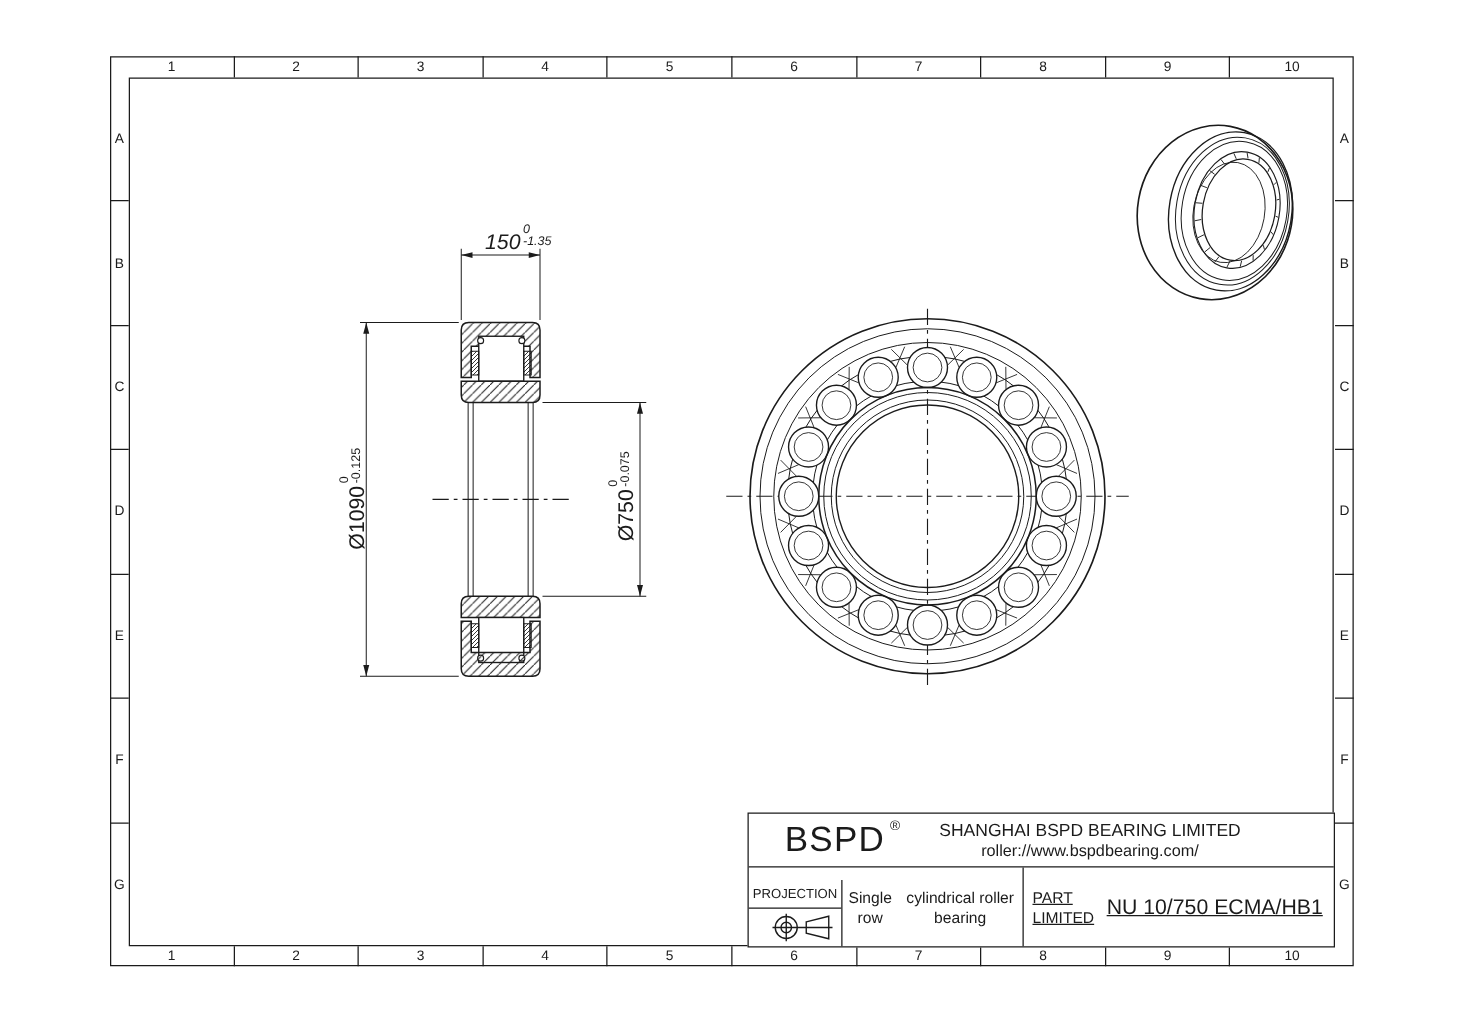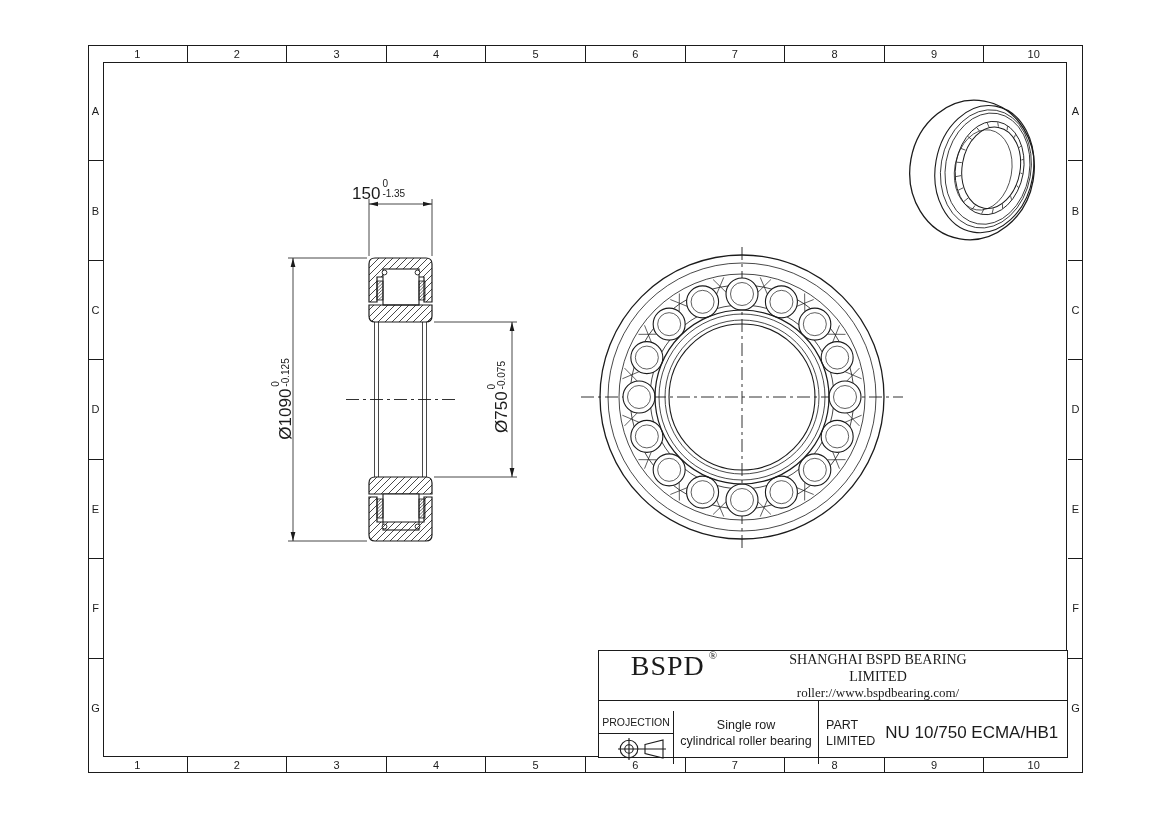--- a/index.html
+++ b/index.html
@@ -19,33 +19,33 @@
   .ruler.left{left:88px;top:62px;width:15px;height:695px;}
   .ruler.right{left:1068px;top:62px;width:15px;height:695px;}
   svg{position:absolute;overflow:visible;}
   
   .dim{position:absolute;display:flex;align-items:flex-start;white-space:nowrap;color:#1b1b1b;}
   .dim .val{font-size:17px;line-height:17px;}
   .dim .tol{display:flex;flex-direction:column;font-size:10px;line-height:10px;margin-left:2px;transform:translateY(-6px);}
   .dim.rot{justify-content:center;transform:rotate(-90deg);}
   
   .title-block{left:598px;top:650px;width:470px;height:108px;border:1.7px solid #1b1b1b;display:flex;flex-direction:column;background:#fff;}
-  .tb-row1{height:50px;border-bottom:1.7px solid #1b1b1b;display:flex;align-items:flex-start;box-sizing:border-box;font-family:Liberation Serif, serif;}
+  .tb-row1{height:50px;border-bottom:1.7px solid #1b1b1b;display:flex;align-items:center;box-sizing:border-box;}
   .tb-brand{width:150px;display:flex;justify-content:center;align-items:flex-start;}
   .tb-brand .brand{font-size:28px;line-height:30px;letter-spacing:1px;}
   .tb-brand .reg{font-size:11px;margin-left:4px;margin-top:-2px;}
-  .tb-company{flex:1;padding-right:72px;text-align:center;margin-left:12px;}
+  .tb-company{flex:1;padding-right:72px;text-align:center;}
   .tb-company .co{font-size:14px;line-height:17px;}
   .tb-company .web{font-size:13px;line-height:16px;}
   .tb-row2{flex:1;display:flex;box-sizing:border-box;}
   .tb-proj{width:75px;border-right:1.7px solid #1b1b1b;display:flex;flex-direction:column;box-sizing:border-box;margin-top:10px;}
   .tb-proj-label{height:23px;border-bottom:1.5px solid #1b1b1b;display:flex;align-items:center;justify-content:center;font-size:10.5px;box-sizing:border-box;}
   .tb-proj-sym{flex:1;display:flex;align-items:center;justify-content:center;}
-  .tb-desc{width:145px;border-right:1.7px solid #1b1b1b;display:flex;flex-direction:column;align-items:center;justify-content:center;font-size:12.5px;line-height:16px;box-sizing:border-box;text-align:center;}
-  .tb-part{flex:1;display:flex;align-items:center;padding-left:7px;gap:10px;box-sizing:border-box;}
+  .tb-desc{width:145px;border-right:1.7px solid #1b1b1b;display:flex;flex-direction:row;align-items:center;justify-content:center;font-size:12.5px;line-height:16px;box-sizing:border-box;text-align:center;}
+  .tb-part{flex:1;display:flex;align-items:center;padding-left:7px;gap:10px;box-sizing:border-box;text-decoration:underline;}
   .tb-part .plabel{font-size:12.5px;line-height:16px;}
   .tb-part .pvalue{font-size:17px;}
 </style>
 </head>
 <body>
 
 <div class="sheet">
 
   <div class="abs outer-border"></div>
   <div class="abs inner-frame"></div>
@@ -150,21 +150,21 @@
       <circle cx="384.5" cy="526.5" r="2.4" fill="#ffffff" stroke-width="0.9"></circle>
       <circle cx="417.5" cy="526.5" r="2.4" fill="#ffffff" stroke-width="0.9"></circle>
 
       <rect x="377" y="499" width="6" height="19" fill="url(#hd)" stroke-width="0.8"></rect>
       <rect x="419" y="499" width="6" height="19" fill="url(#hd)" stroke-width="0.8"></rect>
 
       <path fill="url(#hs)" stroke-width="1.2" d="M369,497 L377,497 L377,522 L424,522 L424,497 L432,497 L432,535 Q432,541 426,541 L375,541 Q369,541 369,535 Z"></path>
     </g>
   </svg>
 
-  <div class="dim" style="left:352px;top:185px;">
+  <div class="dim" style="left:388px;top:185px;font-style:italic;">
     <span class="val">150</span>
     <span class="tol">
       <span>0</span>
       <span>-1.35</span>
     </span>
   </div>
   <div class="dim rot" style="left:232px;top:389px;width:110px;height:20px;">
     <span class="val">Ø1090</span>
     <span class="tol">
       <span>0</span>

